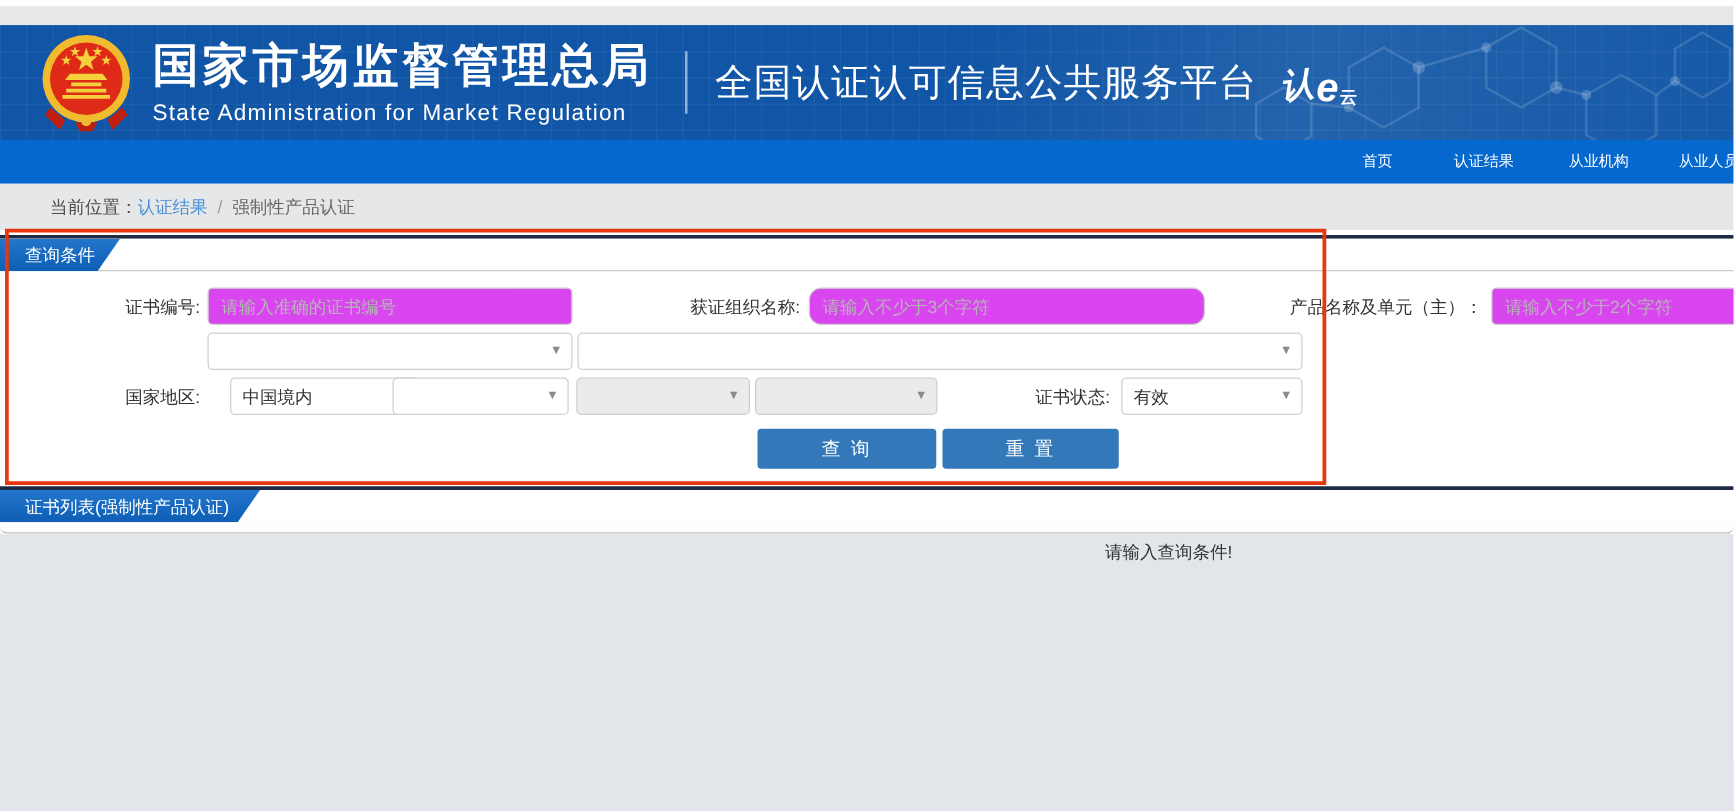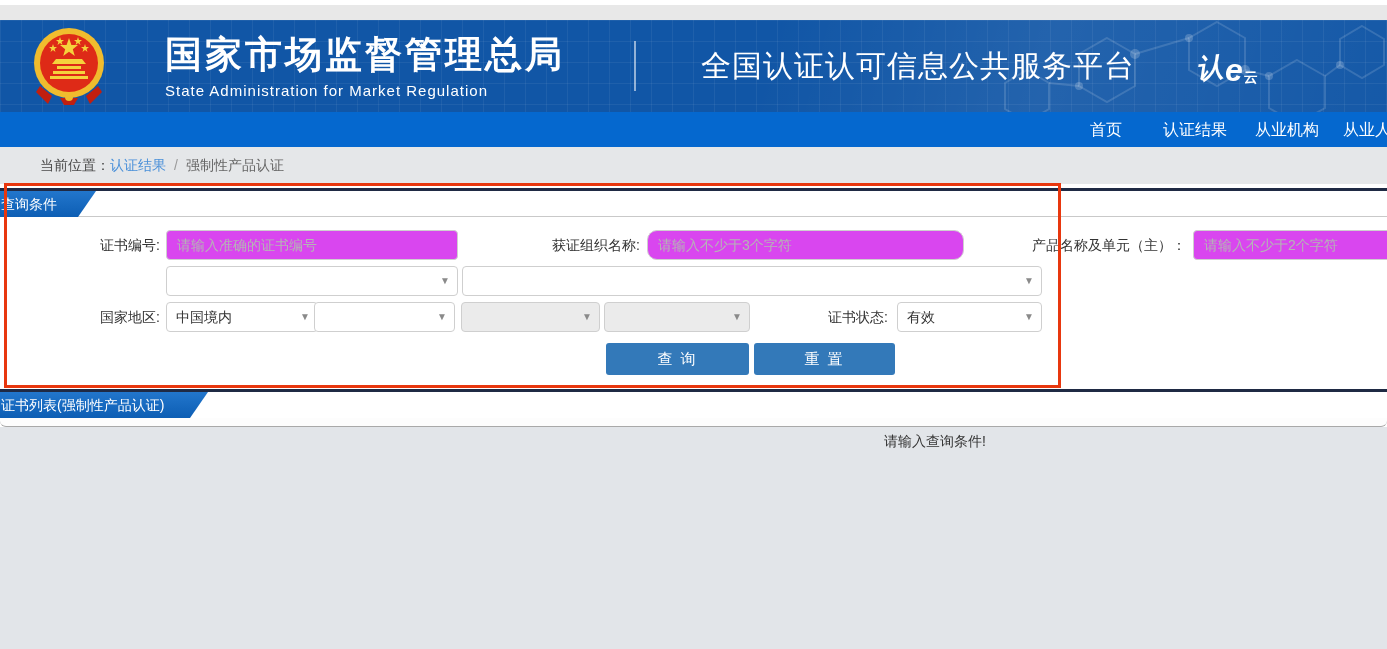--- a/index.html
+++ b/index.html
@@ -11,49 +11,49 @@
   .strip-gray  { position:absolute; left:0; top:5px; width:100%; height:15px; background:#e8e8e8; }
 
   
   .header { position:absolute; left:0; top:20px; width:100%; height:92px;
     background-color:#1156a6;
     background-image:
       linear-gradient(rgba(255,255,255,.06) 1px, transparent 1px),
       linear-gradient(90deg, rgba(255,255,255,.06) 1px, transparent 1px),
       linear-gradient(105deg, rgba(255,255,255,0) 55%, rgba(255,255,255,.08) 75%, rgba(255,255,255,.02) 100%);
     background-size:21px 21px,21px 21px,100% 100%;
-    display:flex; align-items:center; overflow:hidden;gap:43px; }
+    display:flex; align-items:center; overflow:hidden; }
   .hex-deco { position:absolute; right:0; top:0; height:92px; pointer-events:none; }
   .emblem { margin-left:32px; width:74px; height:80px; flex:0 0 auto; }
   .agency { margin-left:16px; color:#fff; }
   .agency-title { font-size:37px; font-weight:bold; letter-spacing:3px; line-height:42px; }
-  .agency-sub { font-size:15px; letter-spacing:1px; margin-top:6px; }
+  .agency-sub { font-size:18px; letter-spacing:1px; margin-top:6px; }
   .vdivider { width:2px; height:50px; background:rgba(255,255,255,.55); margin:0 22px 0 26px; }
   .platform-title { color:#fff; font-size:30px; letter-spacing:1px; }
   .brandlogo { color:#fff; margin-left:18px; display:flex; align-items:flex-end; line-height:1; }
   .brand-ren { font-size:27px; font-weight:bold; font-style:italic; transform:rotate(-6deg); }
   .brand-e { font-size:32px; font-weight:bold; font-style:italic; margin-left:2px; position:relative; top:4px; }
   .brand-yun { font-size:14px; font-weight:bold; margin-left:1px; position:relative; top:2px; }
 
   
   .nav { position:absolute; left:0; top:112px; width:100%; height:35px; background:#0568cf; overflow:hidden; }
-  .nav-item { position:absolute; top:0; height:35px; line-height:35px; color:#fff; font-size:16px; cursor:pointer; white-space:nowrap; }
+  .nav-item { position:absolute; top:0; height:35px; line-height:35px; color:#fff; font-size:12px; cursor:pointer; white-space:nowrap; }
 
   
   .breadcrumb { position:absolute; left:0; top:147px; width:100%; height:37px; background:#e5e7e9;
     line-height:37px; padding-left:40px; font-size:14px; color:#4a4a4a; }
   .breadcrumb .bc-link { color:#4a90d9; cursor:pointer; }
   .breadcrumb .bc-sep { color:#9a9a9a; margin:0 8px; }
   .breadcrumb .bc-cur { color:#666; }
 
   
   .query-panel { position:absolute; left:0; top:184px; width:100%; height:205px; background:#fff; }
   .tab-strip-top { position:absolute; left:0; top:4px; width:100%; height:3px; background:#1f2a44; }
   .tab-bar { position:absolute; left:0; top:7px; width:100%; height:26px; background:#fff; border-bottom:1px solid #c9c9c9; }
-  .tab-blue { height:26px; line-height:26px; color:#fff; font-size:14px; padding-left:1px;
+  .tab-blue { height:26px; line-height:26px; color:#fff; font-size:14px; padding-left:20px;
     background:linear-gradient(#2276cc,#0d5eb4);
     clip-path:polygon(0 0,100% 0,calc(100% - 18px) 100%,0 100%); }
   .tab-q { width:96px; }
   .tab-l { width:208px; }
 
   .frm-label { position:absolute; height:30px; line-height:30px; font-size:14px; color:#333; text-align:right; }
   .frm-input { position:absolute; height:30px; border:1px solid #cfcfcf; border-radius:4px; padding:0 10px;
     font-size:14px; color:#333; font-family:inherit; outline:none; background:#d946ef; }
   .frm-input::placeholder { color:#b5b5b5; }
   .sel { position:absolute; height:30px; border:1px solid #cfcfcf; border-radius:4px; background:#fff;
@@ -170,21 +170,21 @@
     <div class="sel" style="left:166px;top:82px;width:292px">
       <span></span>
       <span class="arrow">▼</span>
     </div>
     <div class="sel" style="left:462px;top:82px;width:580px">
       <span></span>
       <span class="arrow">▼</span>
     </div>
 
     <div class="frm-label" style="left:20px;top:118px;width:140px">国家地区:</div>
-    <div class="sel" style="left:166px;top:118px;width:152px">
+    <div class="sel" style="left:184px;top:118px;width:152px">
       <span>中国境内</span>
       <span class="arrow">▼</span>
     </div>
     <div class="sel" style="left:314px;top:118px;width:141px">
       <span></span>
       <span class="arrow">▼</span>
     </div>
     <div class="sel disabled" style="left:461px;top:118px;width:139px">
       <span></span>
       <span class="arrow">▼</span>

